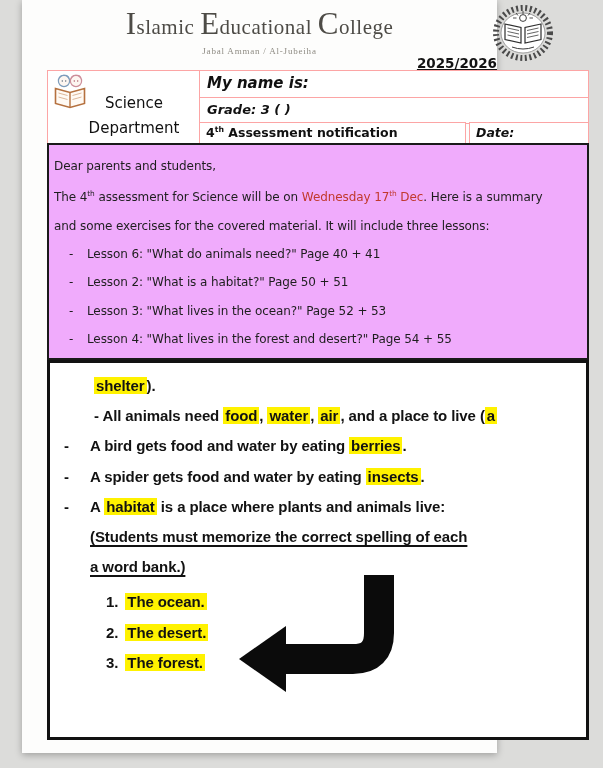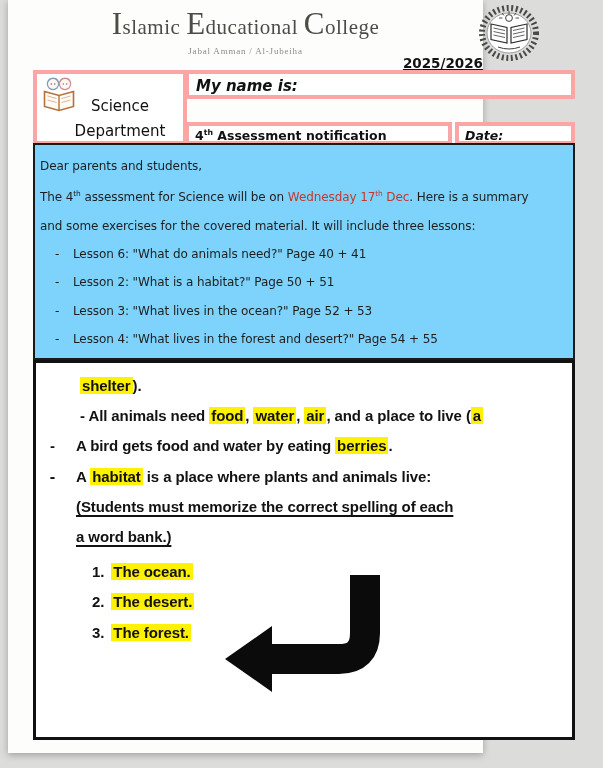--- a/index.html
+++ b/index.html
@@ -3,54 +3,54 @@
 <meta charset="utf-8">
 <style>
   html,body{margin:0;padding:0;}
   body{
     width:603px;height:768px;position:relative;
     background:#dcdcda;
     font-family:"DejaVu Sans",sans-serif;
     overflow:hidden;
   }
   .page{
-    position:absolute;left:8px;top:0;width:475px;height:753px;
+    position:absolute;left:22px;top:0;width:475px;height:753px;
     background:#fdfdfc;box-shadow:0 2px 7px rgba(0,0,0,.28);
   }
   
   .school-name{
     position:absolute;top:14px;left:0;width:100%;text-align:center;
     font-family:"Liberation Serif","DejaVu Serif",serif;
     color:#4d4b46;font-size:21px;letter-spacing:.5px;
   }
   .school-name .cap{font-size:31px;line-height:20px;}
   .campus{
     position:absolute;top:46px;left:0;width:100%;text-align:center;
     font-family:"Liberation Serif",serif;font-size:9px;color:#8e8b83;letter-spacing:.8px;
   }
   .year{
     position:absolute;top:55px;left:0;width:100%;text-align:right;
     font-size:13.5px;font-weight:bold;color:#131313;
     text-decoration:underline;text-decoration-thickness:1.5px;
   }
   .emblem{position:absolute;top:3px;left:468px;}
   
-  .cell{position:absolute;border:4px solid #fca5a5;background:#fff;box-sizing:border-box;color:#111;}
+  .cell{position:absolute;border:1px solid #fca5a5;background:#fff;box-sizing:border-box;color:#111;}
   .cell-dept{left:25px;top:70px;width:154px;height:75px;}
   .dept-text{margin-top:20px;text-align:center;font-weight:normal;font-size:15px;line-height:25px;padding-left:20px;}
   .kids-icon{position:absolute;top:1px;left:3px;}
   .cell-name{left:177px;top:70px;width:390px;height:29px;font-size:15px;font-weight:bold;font-style:italic;padding:3px 0 0 7px;}
   .cell-grade{left:177px;top:97px;width:390px;height:27px;font-size:13px;font-weight:bold;font-style:italic;padding:4px 0 0 7px;}
   .cell-assess{left:177px;top:122px;width:267px;height:23px;font-size:12.5px;font-weight:bold;padding:2px 0 0 6px;}
   .cell-date{left:447px;top:122px;width:120px;height:23px;font-size:12.5px;font-weight:bold;font-style:italic;padding:2px 0 0 6px;}
   sup{font-size:.62em;margin-top:16px;}
   
   .box1{
     position:absolute;left:25px;top:143px;width:542px;height:217px;
-    border:2px solid #1a1a1a;box-sizing:border-box;background:#7dd3fc;
+    border:2px solid #1a1a1a;box-sizing:border-box;background:#f0abfc;
     padding-top:7px;font-size:12px;color:#1e1e1e;letter-spacing:-.1px;
   }
   .nline{line-height:28.4px;padding-left:5px;white-space:nowrap;}
   .red{color:#c1392d;text-align:center;}
   .lesson{line-height:28.2px;padding-left:38px;position:relative;white-space:nowrap;}
   .lesson .dash{position:absolute;left:20px;}
   
   .box2{
     position:absolute;left:25px;top:360px;width:542px;height:380px;
     border:3px solid #111;box-sizing:border-box;background:#fff;
@@ -119,20 +119,21 @@
       <line x1="7.5" y1="25" x2="16.5" y2="27.5" stroke="#d8b090" stroke-width="0.9"></line>
       <line x1="30.5" y1="21" x2="21.5" y2="23.5" stroke="#d8b090" stroke-width="0.9"></line>
       <line x1="30.5" y1="25" x2="21.5" y2="27.5" stroke="#d8b090" stroke-width="0.9"></line>
     </svg>
     <div class="dept-text">
       <div>Science</div>
       <div>Department</div>
     </div>
   </div>
   <div class="cell cell-name">My name is:</div>
+  <div class="cell cell-grade">Grade:  3 (  )</div>
   <div class="cell cell-assess">4<sup>th</sup> Assessment notification</div>
   <div class="cell cell-date">Date: 17/12/2025</div>
 
   <div class="box1">
     <div>
         <div class="nline"><span>Dear parents and students,</span></div>
         <div class="nline"><span>The 4</span><sup>th</sup><span> assessment for Science will be on </span><span class="red">Wednesday 17</span><sup class="red">th</sup><span class="red"> Dec</span><span>. Here is a summary</span></div>
         <div class="nline"><span>and some exercises for the covered material. It will include three lessons:</span></div>
       </div>
     <div>
@@ -141,21 +142,21 @@
         <div class="lesson"><span class="dash">-</span><span>Lesson 3: "What lives in the ocean?" Page 52 + 53</span></div>
         <div class="lesson"><span class="dash">-</span><span>Lesson 4: "What lives in the forest and desert?" Page 54 + 55</span></div>
       </div>
   </div>
 
   <div class="box2">
     <div>
         <div class="sline deep"><span><span class="hl">shelter</span><span>).</span></span></div>
         <div class="sline deep"><span><span>- All animals need </span><span class="hl">food</span><span>, </span><span class="hl">water</span><span>, </span><span class="hl">air</span><span>, and a place to live (</span><span class="hl">a</span></span></div>
         <div class="sline bullet"><span class="marker">-</span><span><span>A bird gets food and water by eating </span><span class="hl">berries</span><span>.</span></span></div>
-        <div class="sline bullet"><span class="marker">-</span></div>
+        <div class="sline bullet"><span class="marker">-</span><span><span>A spider gets food and water by eating </span><span class="hl">insects</span><span>.</span></span></div>
         <div class="sline bullet"><span class="marker">-</span><span><span>A </span><span class="hl">habitat</span><span> is a place where plants and animals live:</span></span></div>
         <div class="sline underline"><span><span class="u">(Students must memorize the correct spelling of each</span></span></div>
         <div class="sline underline"><span><span class="u">a word bank.)</span></span></div>
         <div class="sline number first"><span class="marker">1.</span><span><span class="hl">The ocean.</span></span></div>
         <div class="sline number"><span class="marker">2.</span><span><span class="hl">The desert.</span></span></div>
         <div class="sline number"><span class="marker">3.</span><span><span class="hl">The forest.</span></span></div>
       </div>
   </div>
 
   <svg class="arrow" width="178" height="125" viewBox="0 0 178 125">

